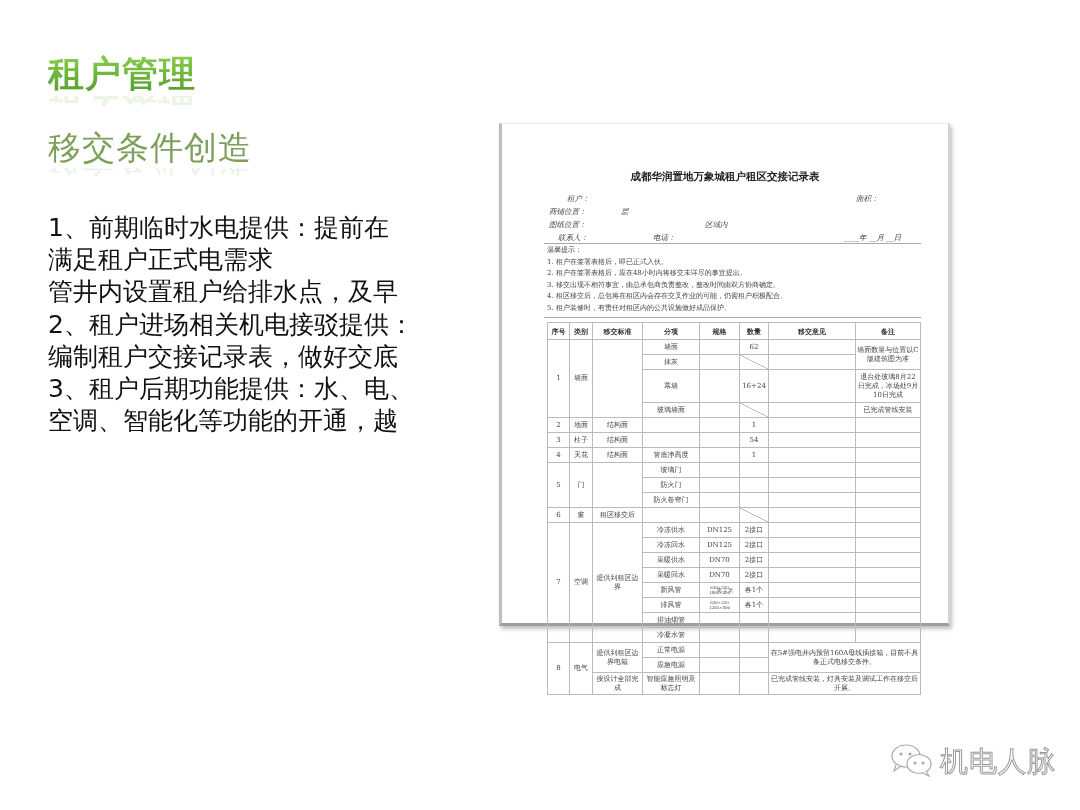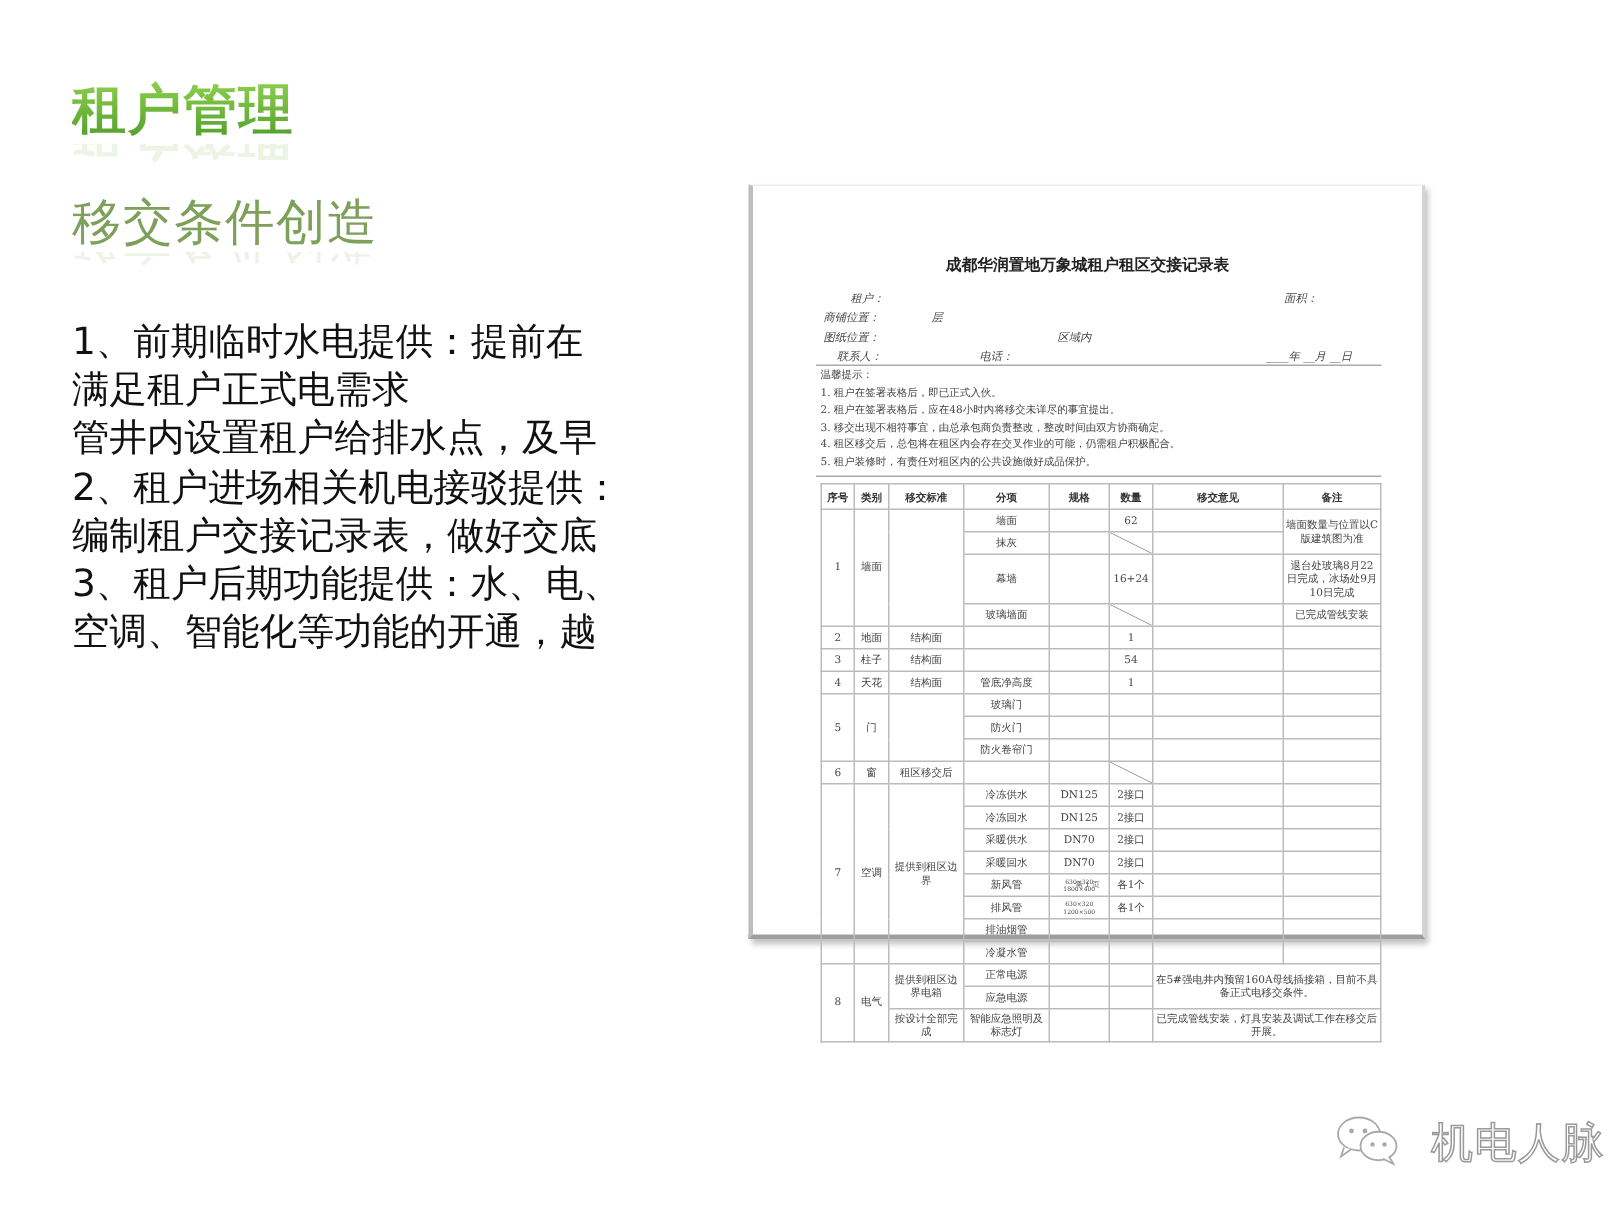--- a/index.html
+++ b/index.html
@@ -66,21 +66,21 @@
   .slash::after {
     content: ""; position: absolute; left: 0; top: 0; right: 0; bottom: 0;
     background: linear-gradient(to top right, transparent calc(50% - 0.5px), #888 50%, transparent calc(50% + 0.5px));
   }
   .left { text-align: center; }
   .tiny { font-size: 4px; line-height: 5px !important; }
   .page-no { position: absolute; left: 0; right: 0; bottom: 30px; text-align: center; font-size: 5px; color: #666; }
 
   .watermark {
     position: absolute; left: 890px; top: 742px; height: 40px;
-    display: flex; align-items: center; gap: 20px;
+    display: flex; align-items: center; gap: 6px;
   }
   .watermark .wm-text {
     font-size: 28px; color: #fff; letter-spacing: 1px;
     -webkit-text-stroke: 1px #9a9a9a;
     font-family: "DejaVu Sans", sans-serif;
   }
 </style>
 </head>
 <body>
 

